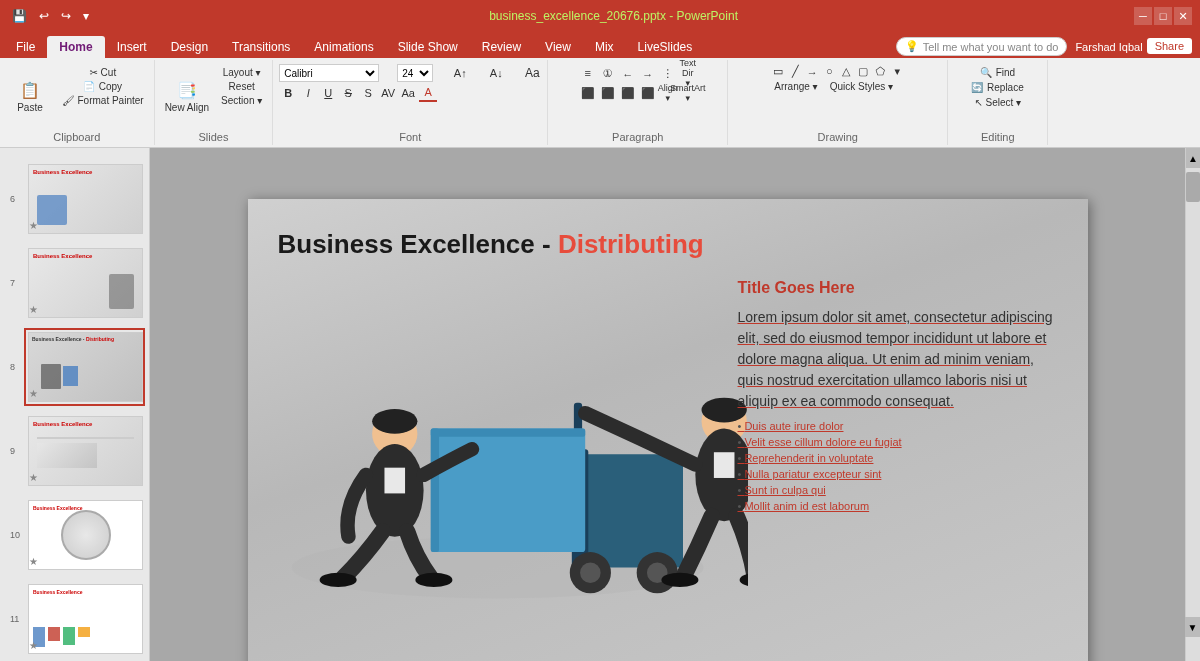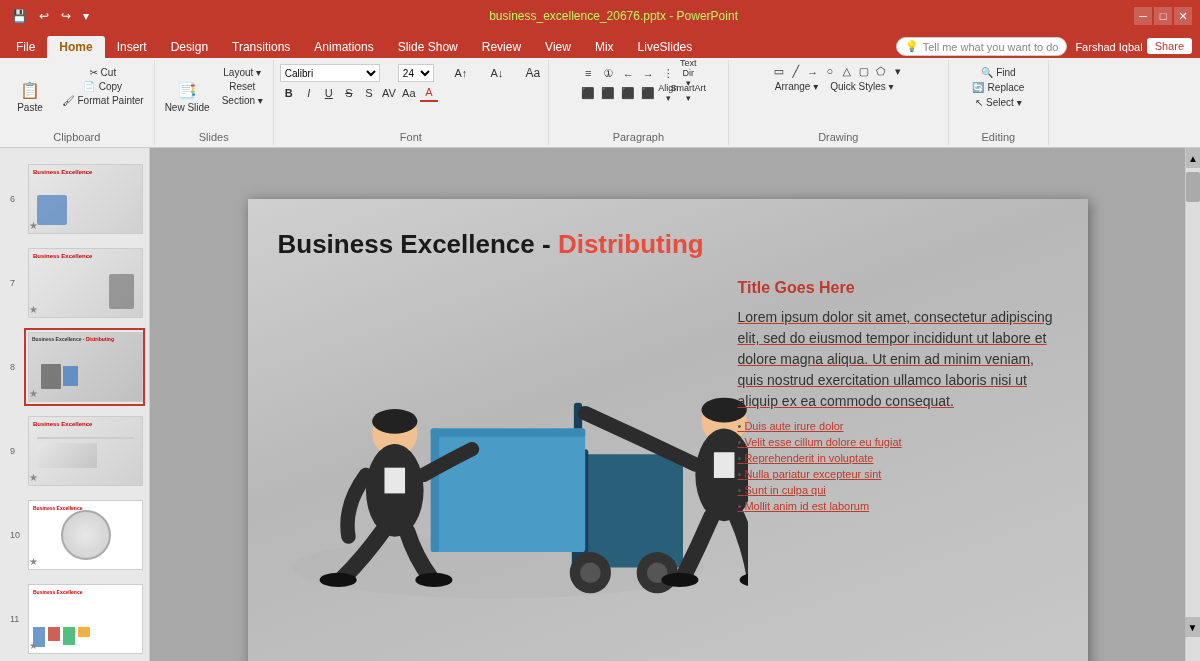--- a/index.html
+++ b/index.html
@@ -35,21 +35,21 @@
       padding: 4px 12px;
       font-size: 12px;
       cursor: pointer;
       color: white;
       border: none;
       background: none;
       border-radius: 3px 3px 0 0;
     }
     .tab.active {
       background: #f0f0f0;
-      color: #a16207;
+      color: #701a75;
       font-weight: 600;
     }
 
     
     .ribbon {
       height: 90px;
       background: #f0f0f0;
       border-bottom: 1px solid #ccc;
       display: flex;
       align-items: stretch;
@@ -361,21 +361,21 @@
         <button class="rb-small">🖌 <span>Format Painter</span></button>
       </div>
     </div>
     <div class="ribbon-group-label">Clipboard</div>
   </div>
 
   <div class="ribbon-group" style="min-width:90px;">
     <div class="ribbon-group-content" style="flex-direction:row;align-items:flex-start;gap:4px;padding-top:4px;">
       <button class="rb-btn rb-btn-large" style="height:62px;">
         <span class="icon">📑</span>
-        <span>New Slide</span>
+        <span>New Align</span>
       </button>
       <div class="rb-col">
         <button class="rb-small"><span>Layout</span> ▾</button>
         <button class="rb-small"><span>Reset</span></button>
         <button class="rb-small"><span>Section</span> ▾</button>
       </div>
     </div>
     <div class="ribbon-group-label">Slides</div>
   </div>
 

